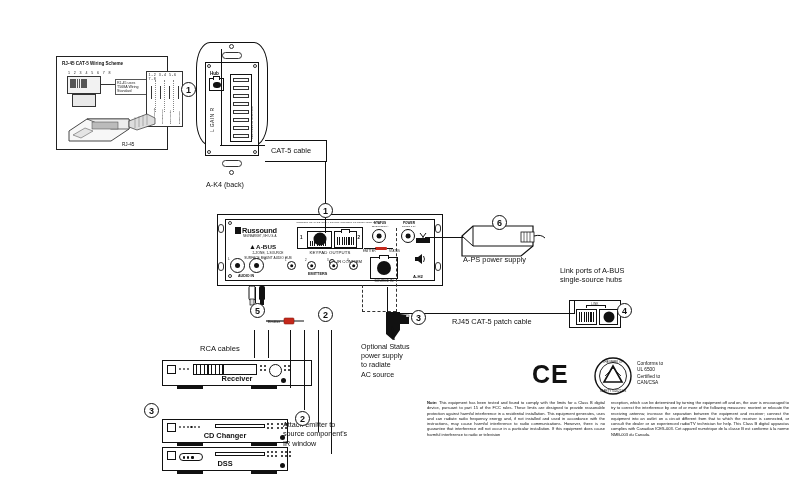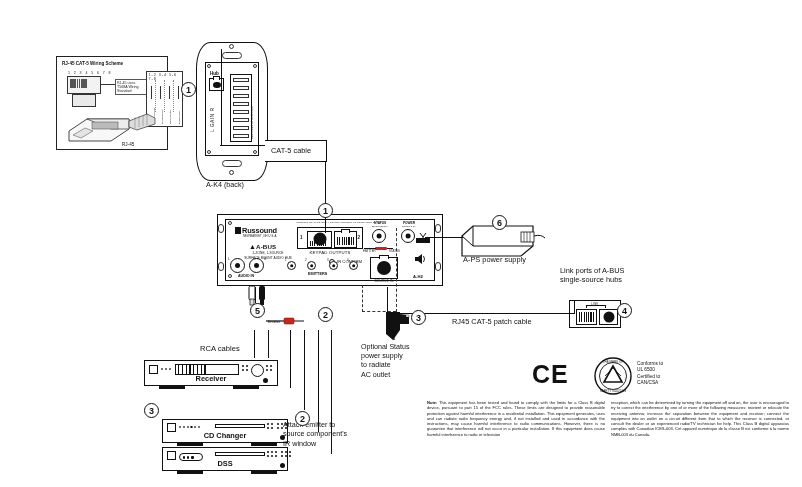--- a/index.html
+++ b/index.html
@@ -57,21 +57,21 @@
   .wiretable { position:absolute; border:1px solid #333; background:#fff; }
   .wiretable .cols { position:absolute; inset:0; display:flex; }
   .wiretable .cols > div { flex:1; border-right:1px dotted #888; position:relative; }
   .wiretable .cols > div:last-child { border-right:none; }
   .wiretable .cols > div::before {
     content:""; position:absolute; left:50%; top:18%; width:1px; height:40%;
     background:#333;
   }
 
   
-  #ak4 { left:196px; top:42px; width:72px; height:139px; }
+  #ak4 { left:196px; top:42px; width:72px; height:104px; }
   .plate {
     position:absolute; left:0; top:0; width:100%; height:100%;
     border:1.3px solid #111; border-radius:14px/26px; background:#fff;
   }
   .screwhole {
     position:absolute; width:5px; height:5px; border:1px solid #333; border-radius:50%;
     background:#fff;
   }
   .innerplate { position:absolute; border:1.1px solid #111; background:#fff; }
   .rj45port {
@@ -474,21 +474,21 @@
       <rect x="2" y="2" width="14" height="14" fill="#111"></rect>
       <polygon points="16,4 24,5 24,11 16,11" fill="#111"></polygon>
       <rect x="22" y="5" width="3" height="2" fill="#fff" stroke="#111" stroke-width="0.4"></rect>
       <path d="M8 16 L10 30" stroke="#111" stroke-width="1.4" fill="none"></path>
     </svg>
   </div>
   <div class="lbl wrap" style="left:361px; top:343px; width:58px; font-size:7.1px; line-height:1.3;">
     <span>Optional Status</span><br>
     <span>power supply</span><br>
     <span>to radiate</span><br>
-    <span>AC outlet</span>
+    <span>AC source</span>
   </div>
 
   <div class="wire v" style="left:255px; top:287px; height:16px;"></div>
   <div class="abs" style="left:247px; top:286px;">
     <svg width="22" height="22" viewBox="0 0 22 22">
       <rect x="2" y="0" width="6" height="14" rx="1.5" fill="#fff" stroke="#111" stroke-width="1"></rect>
       <rect x="3" y="13" width="4" height="6" fill="#ddd" stroke="#111" stroke-width="0.7"></rect>
       <rect x="12" y="0" width="6" height="14" rx="1.5" fill="#111"></rect>
       <rect x="13" y="13" width="4" height="6" fill="#111"></rect>
     </svg>
@@ -506,21 +506,21 @@
   <div class="lbl" style="left:200px; top:344px; font-size:7.6px;">RCA cables</div>
 
   <div class="wire v" style="left:254px; top:330px; height:28px;"></div>
   <div class="wire v" style="left:268px; top:330px; height:28px;"></div>
 
   <div class="wire v" style="left:290px; top:330px; height:58px;"></div>
   <div class="wire v" style="left:304px; top:330px; height:80px;"></div>
   <div class="wire v" style="left:318px; top:330px; height:102px;"></div>
   <div class="wire v" style="left:331px; top:330px; height:124px;"></div>
 
-  <div class="comp" style="left:144px; top:360px; width:134px; height:26px;">
+  <div class="comp" style="left:162px; top:360px; width:150px; height:26px;">
     <div class="sq" style="left:4px; top:4px; width:9px; height:9px;"></div>
     <div class="dots" style="left:16px; top:7px;">
         <i></i>
         <i></i>
         <i></i>
       </div>
     <div class="slab" style="left:30px; top:3px; width:64px; height:11px;"></div>
     <div class="eqbars" style="left:33px; top:4px; height:9px;">
       <i style="height:9px;"></i>
         <i style="height:9px;"></i>

